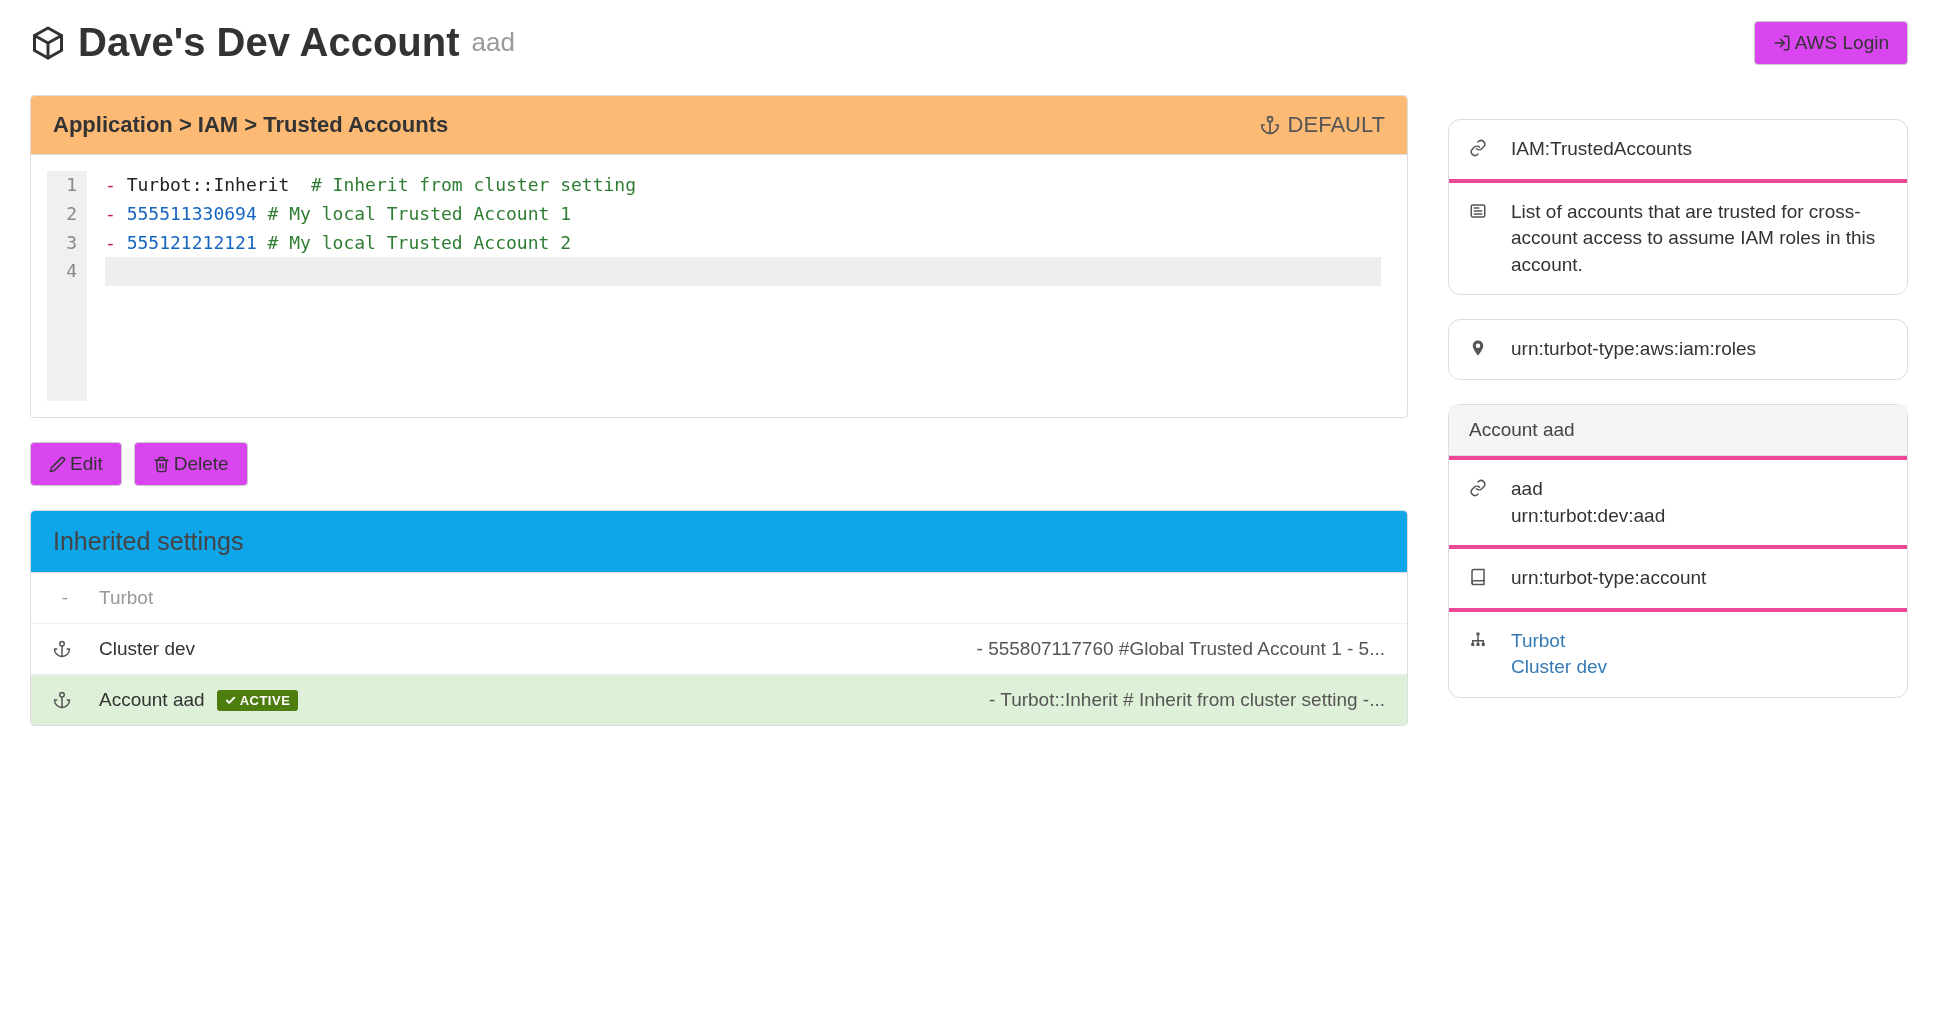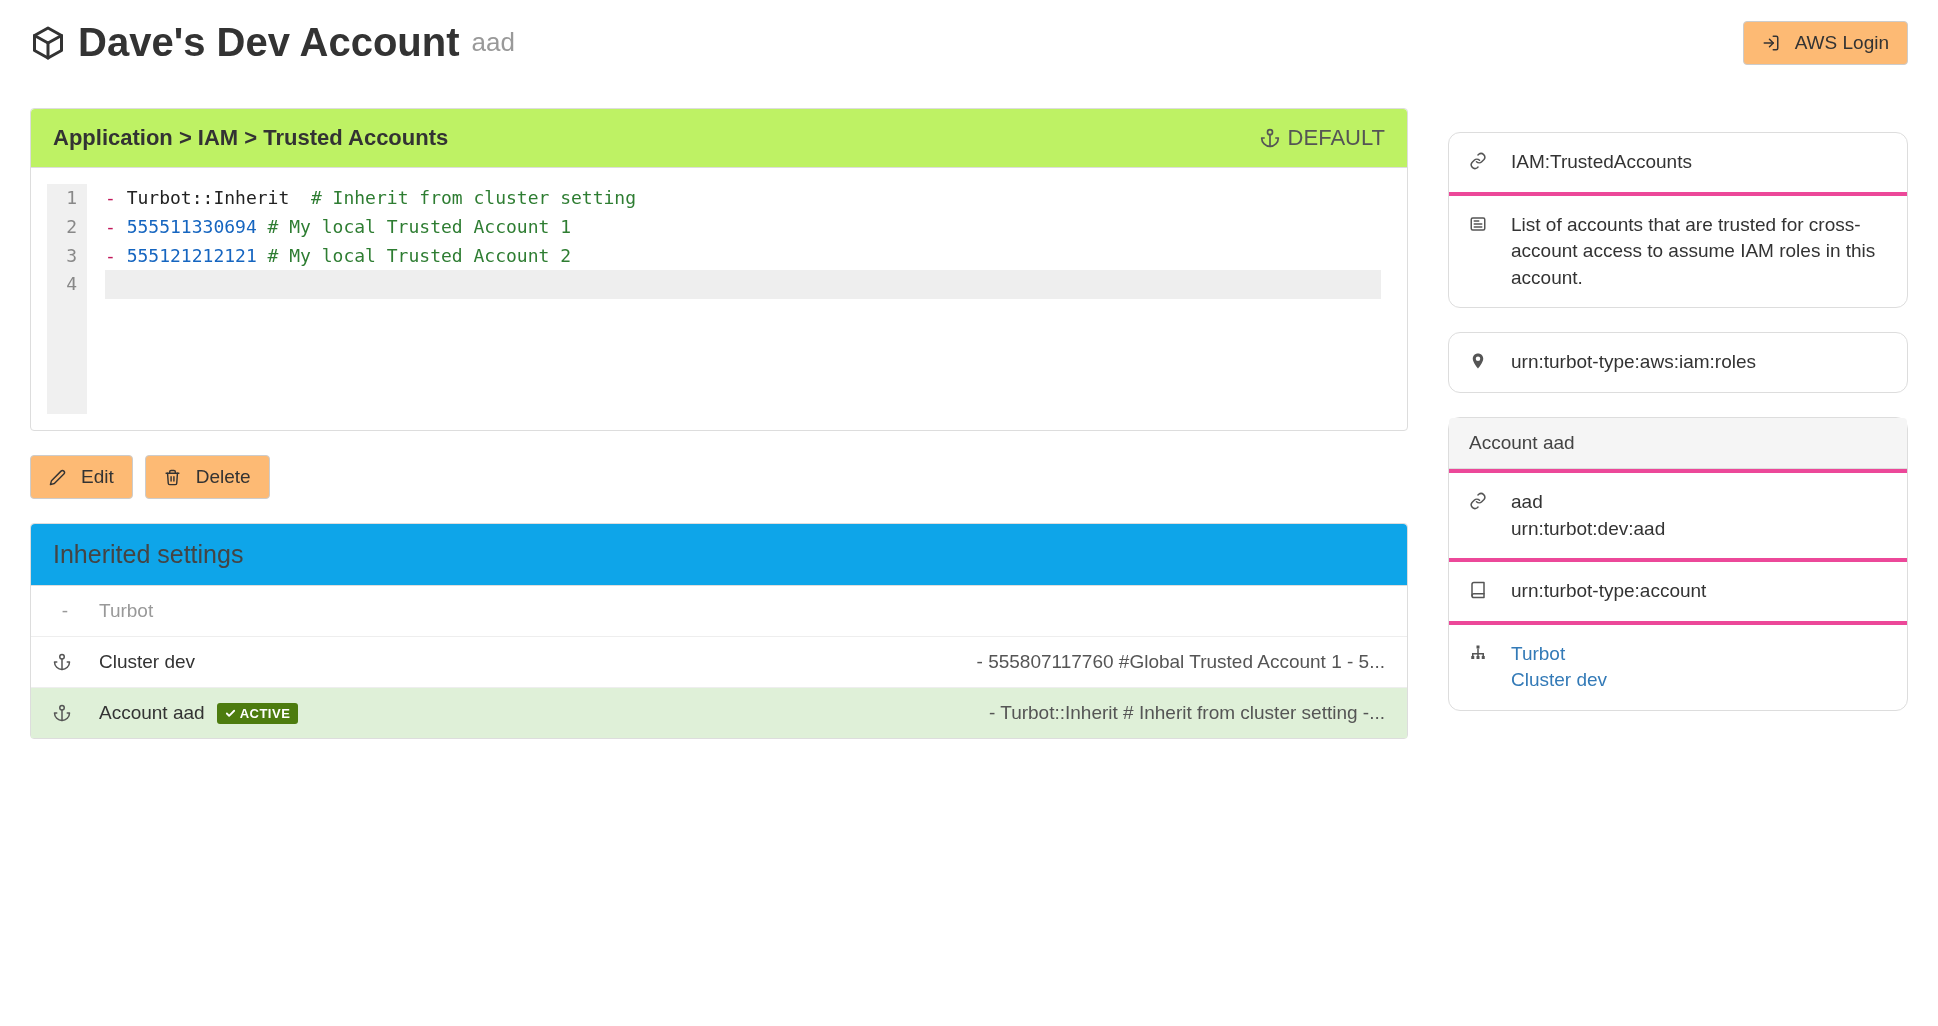--- a/index.html
+++ b/index.html
@@ -1,31 +1,31 @@
 <!DOCTYPE html>
 <html><head>
   <meta charset="utf-8">
   <style>
     * { box-sizing: border-box; margin: 0; padding: 0; }
     body { font-family: -apple-system, BlinkMacSystemFont, "Segoe UI", Helvetica, Arial, sans-serif; color: #333; background: #fff; padding: 20px 30px; }
     
-    .header-row { display: flex; justify-content: space-between; align-items: center; margin-bottom: 43px; }
+    .header-row { display: flex; justify-content: space-between; align-items: center; margin-bottom: 30px; }
     .title-area { display: flex; align-items: baseline; gap: 12px; }
     .title-area h1 { font-size: 40px; font-weight: 700; color: #333; display: flex; align-items: center; gap: 12px; }
     .cube-icon { width: 36px; height: 36px; display: inline-flex; align-items: center; }
     .suffix { font-size: 26px; color: #999; font-weight: 400; }
     
-    .btn { background: #fdba74; border: 1px solid #ccc; border-radius: 4px; padding: 10px 18px; font-size: 19px; cursor: pointer; display: inline-flex; align-items: center; gap: 15px; color: #333; }
+    .btn { background: #d946ef; border: 1px solid #ccc; border-radius: 4px; padding: 10px 18px; font-size: 19px; cursor: pointer; display: inline-flex; align-items: center; gap: 4px; color: #333; }
     
     .content-row { display: flex; gap: 40px; }
     .main-col { flex: 1; min-width: 0; }
     .side-col { width: 460px; flex-shrink: 0; }
     
     .panel { border: 1px solid #ddd; border-radius: 4px; margin-bottom: 24px; background: #fff; }
-    .panel-header { background: #bef264; border-bottom: 1px solid #ddd; padding: 16px 22px; display: flex; justify-content: space-between; align-items: center; border-radius: 4px 4px 0 0; }
+    .panel-header { background: #fdba74; border-bottom: 1px solid #ddd; padding: 16px 22px; display: flex; justify-content: space-between; align-items: center; border-radius: 4px 4px 0 0; }
     .panel-header.plain { background: #0ea5e9; font-size: 25px; color: #444; }
     .breadcrumb-title { font-size: 22px; font-weight: 700; color: #333; }
     .default-tag { font-size: 22px; color: #555; display: flex; align-items: center; gap: 8px; }
     
     .editor-wrap { padding: 16px; }
     .editor { display: flex; background: #fff; font-family: "Menlo", "Monaco", "Consolas", monospace; font-size: 18px; line-height: 1.6; border: 0; }
     .gutter { background: #f0f0f0; color: #888; text-align: right; padding: 0 10px; user-select: none; min-width: 40px; }
     .gutter div { }
     .code-lines { flex: 1; padding: 0 10px; white-space: pre; overflow-x: auto; margin-left: 8px; }
     .code-lines .line { min-height: 1.6em; }

